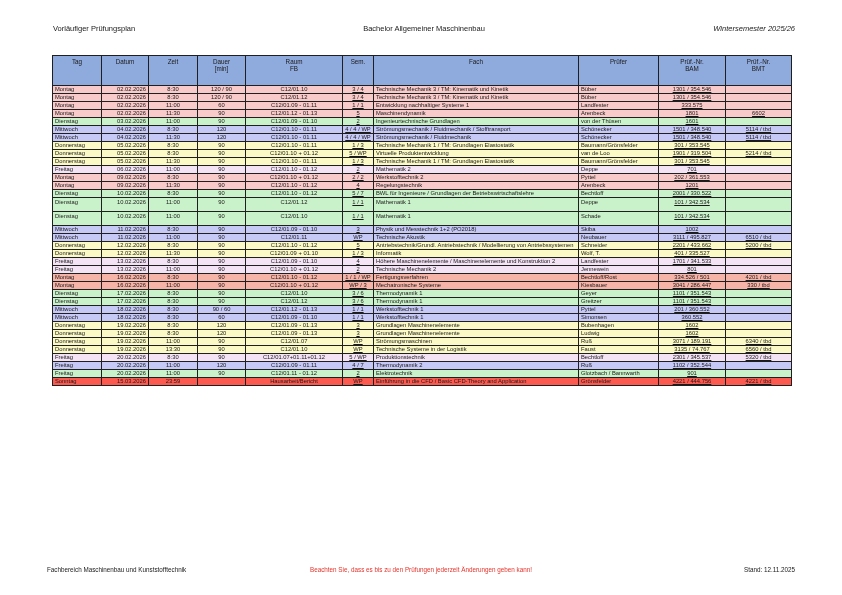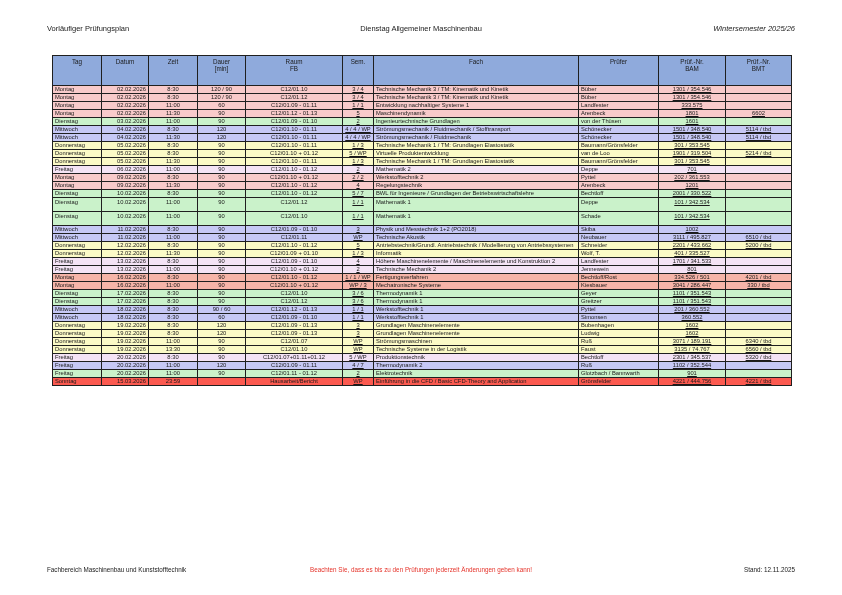--- a/index.html
+++ b/index.html
@@ -2,21 +2,21 @@
 <html><head>
 <meta charset="utf-8">
 <style>
   html,body{margin:0;padding:0;}
   body{
     width:842px;height:595px;background:#ffffff;
     font-family:"Liberation Sans","DejaVu Sans",sans-serif;
     color:#1a1a1a;position:relative;overflow:hidden;
   }
   .page{position:absolute;inset:0;background:#fff;}
-  .titlebar span{position:absolute;top:24px;font-size:7.5px;white-space:nowrap;}
+  .titlebar span{position:absolute;top:24px;font-size:7.5px;white-space:nowrap;margin-left:6px;}
   .t-left{left:47px;}
   .t-center{left:0;right:0;text-align:center;}
   .t-right{right:47px;font-style:italic;}
 
   table.plan{
     position:absolute;left:52px;top:55px;width:739px;
     border-collapse:collapse;table-layout:fixed;
     font-size:5.8px;
   }
   table.plan th,table.plan td{
@@ -40,21 +40,21 @@
   .f-center{left:0;right:0;text-align:center;}
   .f-right{right:47px;}
 </style>
 </head>
 <body>
 
 <div class="page">
 
   <div class="titlebar">
     <span class="t-left">Vorläufiger Prüfungsplan</span>
-    <span class="t-center">Dienstag Allgemeiner Maschinenbau</span>
+    <span class="t-center">Bachelor Allgemeiner Maschinenbau</span>
     <span class="t-right">Wintersemester 2025/26</span>
   </div>
 
   <table class="plan">
     <colgroup>
       <col style="width:49px">
         <col style="width:47px">
         <col style="width:49px">
       <col style="width:48px">
         <col style="width:97px">

